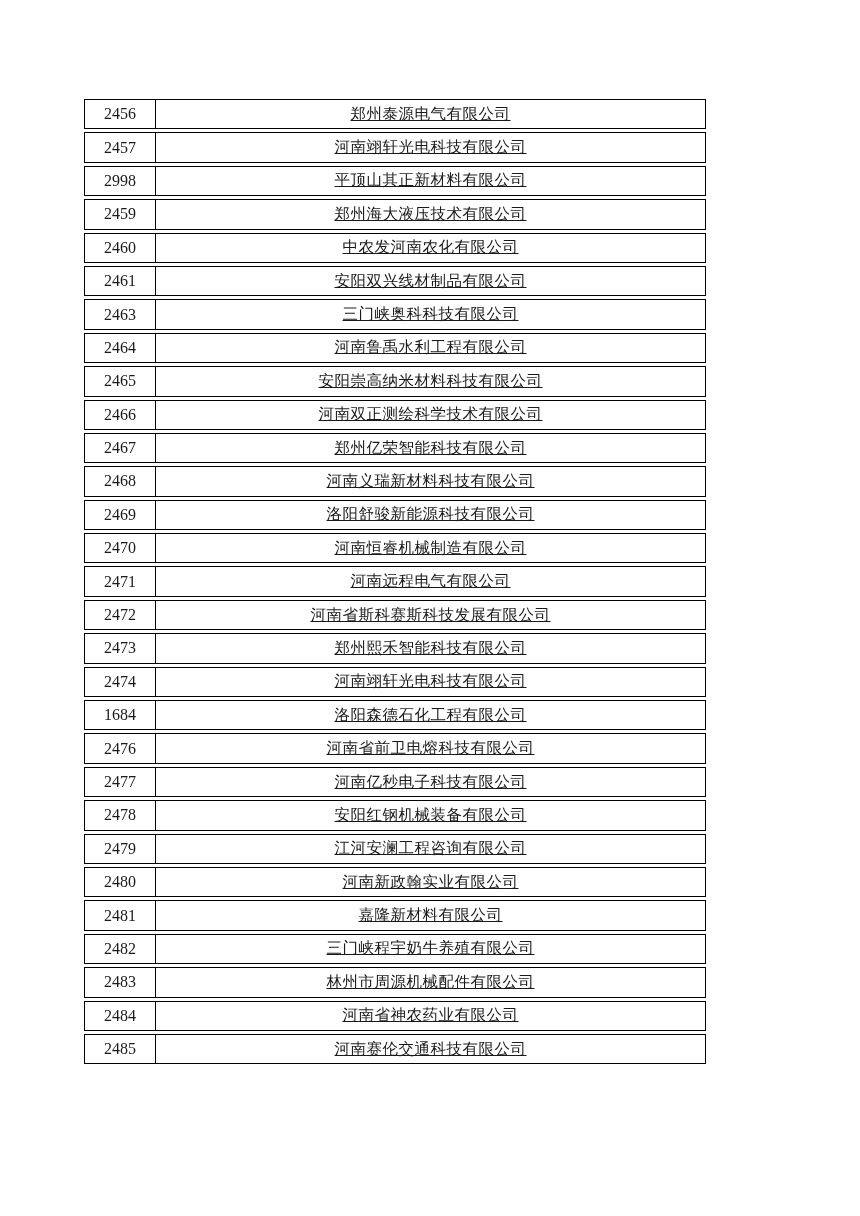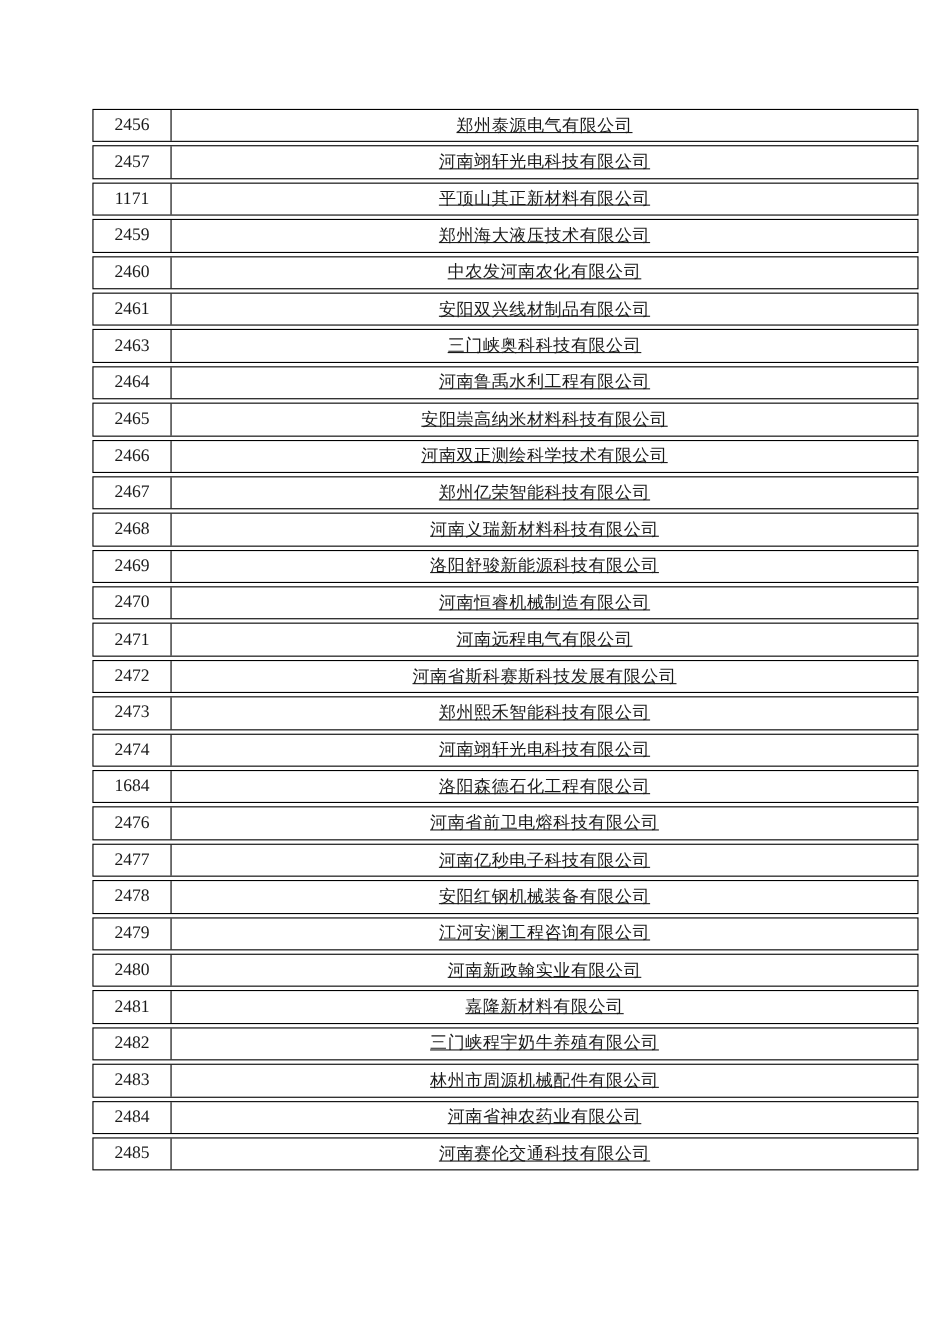--- a/index.html
+++ b/index.html
@@ -13,21 +13,21 @@
     height: 1216px;
     background: #ffffff;
     overflow: hidden;
     font-family: "Liberation Serif", "DejaVu Serif", serif;
     color: #1a1a1a;
   }
   #company-table {
     position: absolute;
     left: 84px;
     top: 99px;
-    width: 751px;
+    width: 622px;
   }
   .row {
     display: flex;
     box-sizing: border-box;
     height: 30.4px;
     margin-bottom: 3px;
     border: 1px solid #000;
     background: #ffffff;
   }
   .cell {
@@ -58,21 +58,21 @@
 
   <div class="row">
       <div class="cell num">2456</div>
       <div class="cell name">郑州泰源电气有限公司</div>
     </div>
       <div class="row">
       <div class="cell num">2457</div>
       <div class="cell name">河南翊轩光电科技有限公司</div>
     </div>
       <div class="row">
-      <div class="cell num">1171</div>
+      <div class="cell num">2998</div>
       <div class="cell name">平顶山其正新材料有限公司</div>
     </div>
       <div class="row">
       <div class="cell num">2459</div>
       <div class="cell name">郑州海大液压技术有限公司</div>
     </div>
       <div class="row">
       <div class="cell num">2460</div>
       <div class="cell name">中农发河南农化有限公司</div>
     </div>

